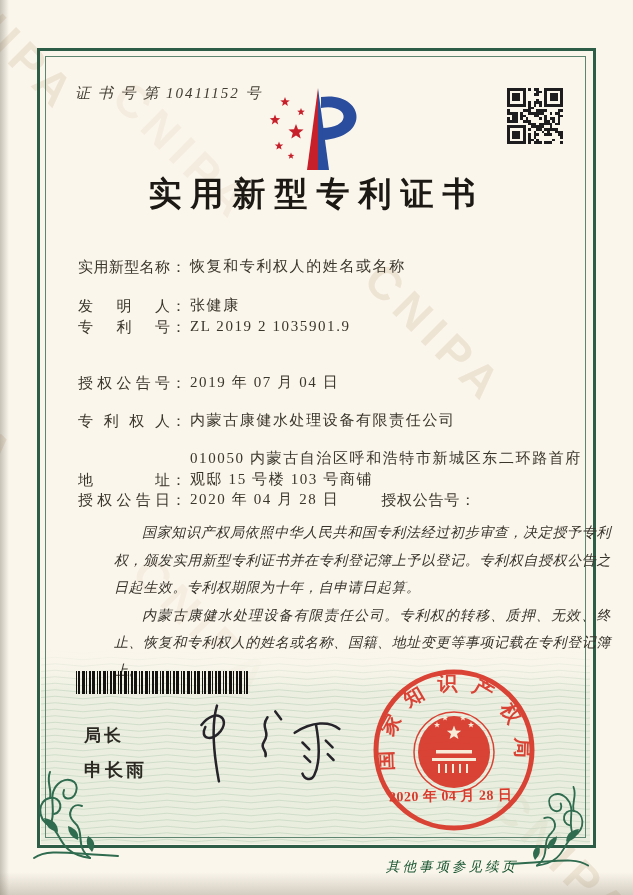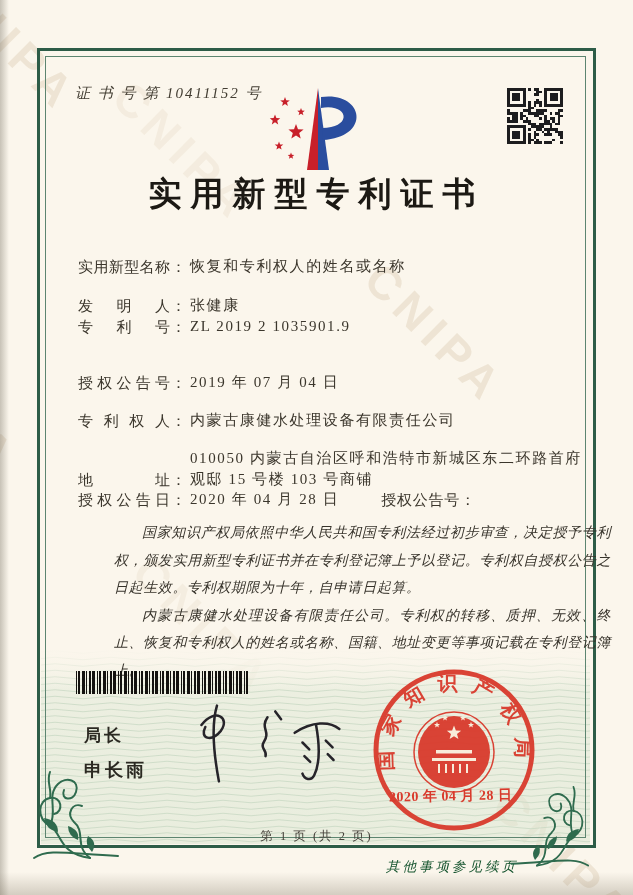--- a/index.html
+++ b/index.html
@@ -509,21 +509,20 @@
       <rect x="66" y="96" width="44" height="3" fill="#f9ecd9"></rect>
       <rect x="72" y="102" width="2" height="9" fill="#f9ecd9"></rect>
       <rect x="79" y="102" width="2" height="9" fill="#f9ecd9"></rect>
       <rect x="86" y="102" width="2" height="9" fill="#f9ecd9"></rect>
       <rect x="93" y="102" width="2" height="9" fill="#f9ecd9"></rect>
       <rect x="100" y="102" width="2" height="9" fill="#f9ecd9"></rect>
     </g>
   </svg>
   <div class="seal-date">2020 年 04 月 28 日</div>
 
-  <div class="page-num">第 1 页 (共 2 页)</div>
   <div class="note">其他事项参见续页</div>
 
   <svg class="orn-l" width="95" height="105" viewBox="0 0 95 105">
     <g stroke="#2f6b4e" fill="none" stroke-width="2" stroke-linecap="round">
       <path d="M64 98 C32 94 36 72 24 66 C10 58 12 40 24 38 C36 36 38 52 28 54"></path>
       <path d="M24 66 C32 50 20 36 32 24 C40 16 54 20 50 32 C47 42 34 40 38 30"></path>
       <path d="M64 98 C48 86 60 72 48 62 C40 54 46 42 56 46"></path>
       <path d="M8 98 C22 88 44 94 92 96"></path>
       <path d="M24 12 C20 22 26 28 24 38"></path>
     </g>

